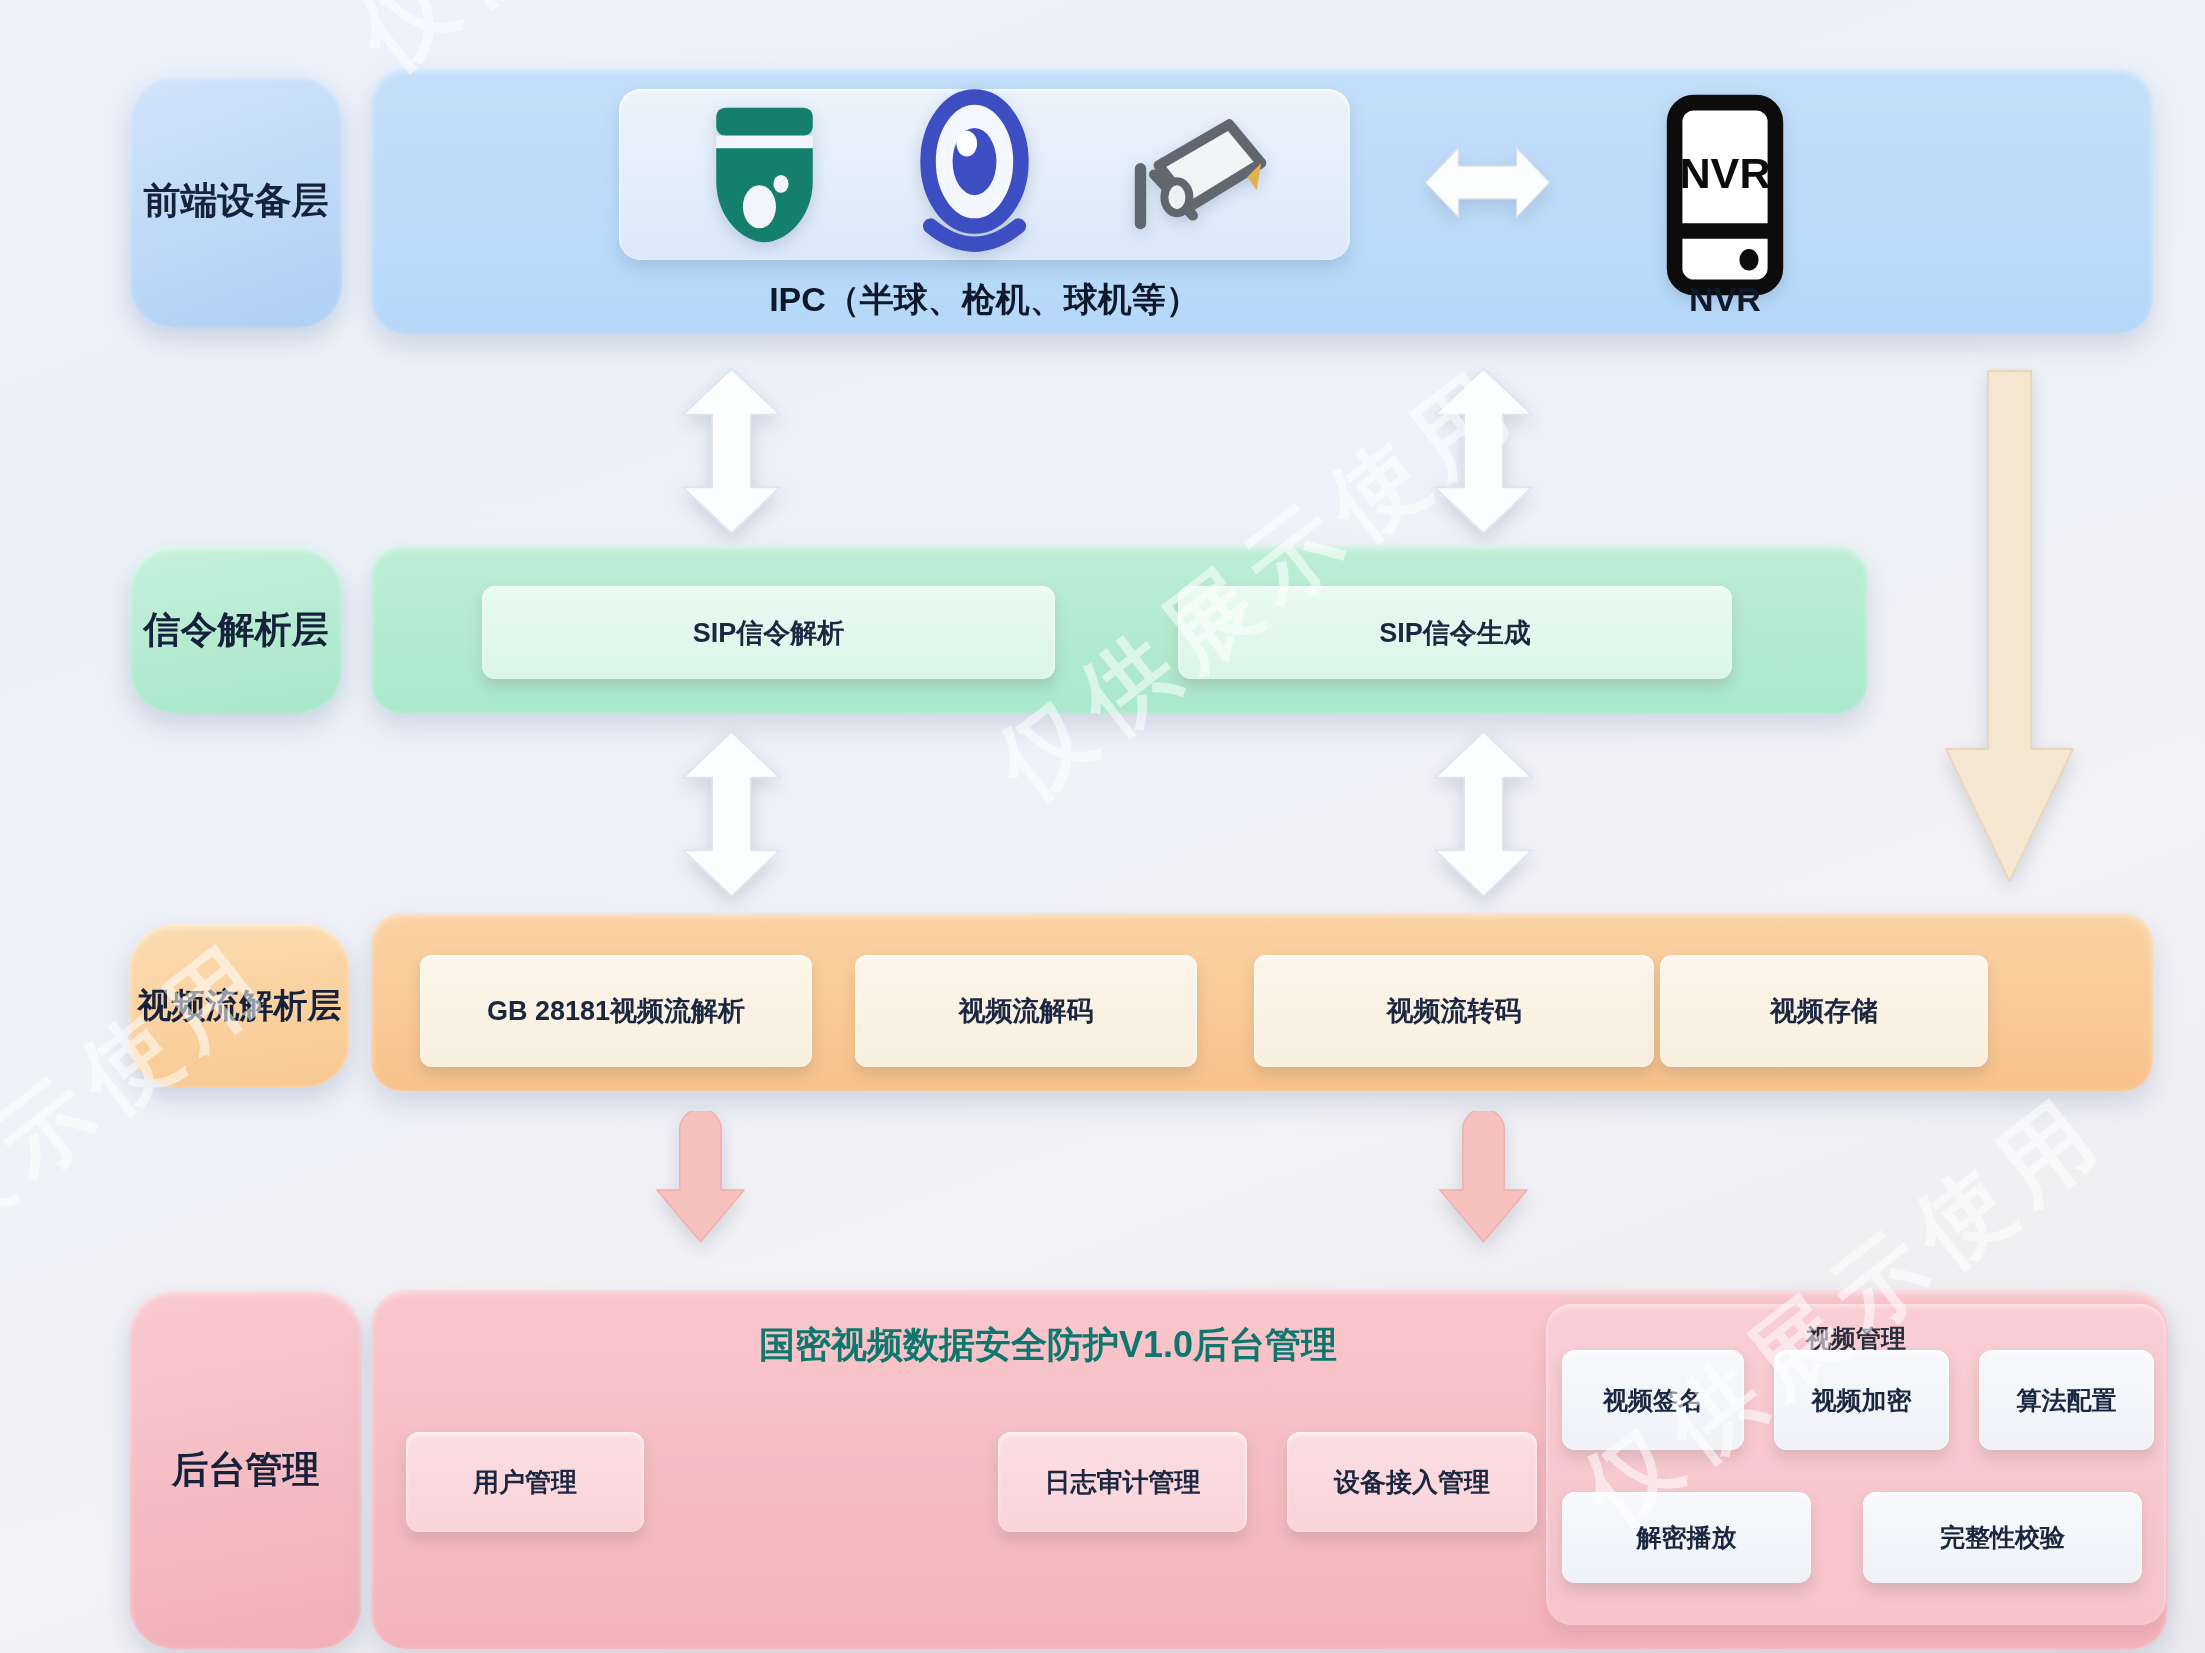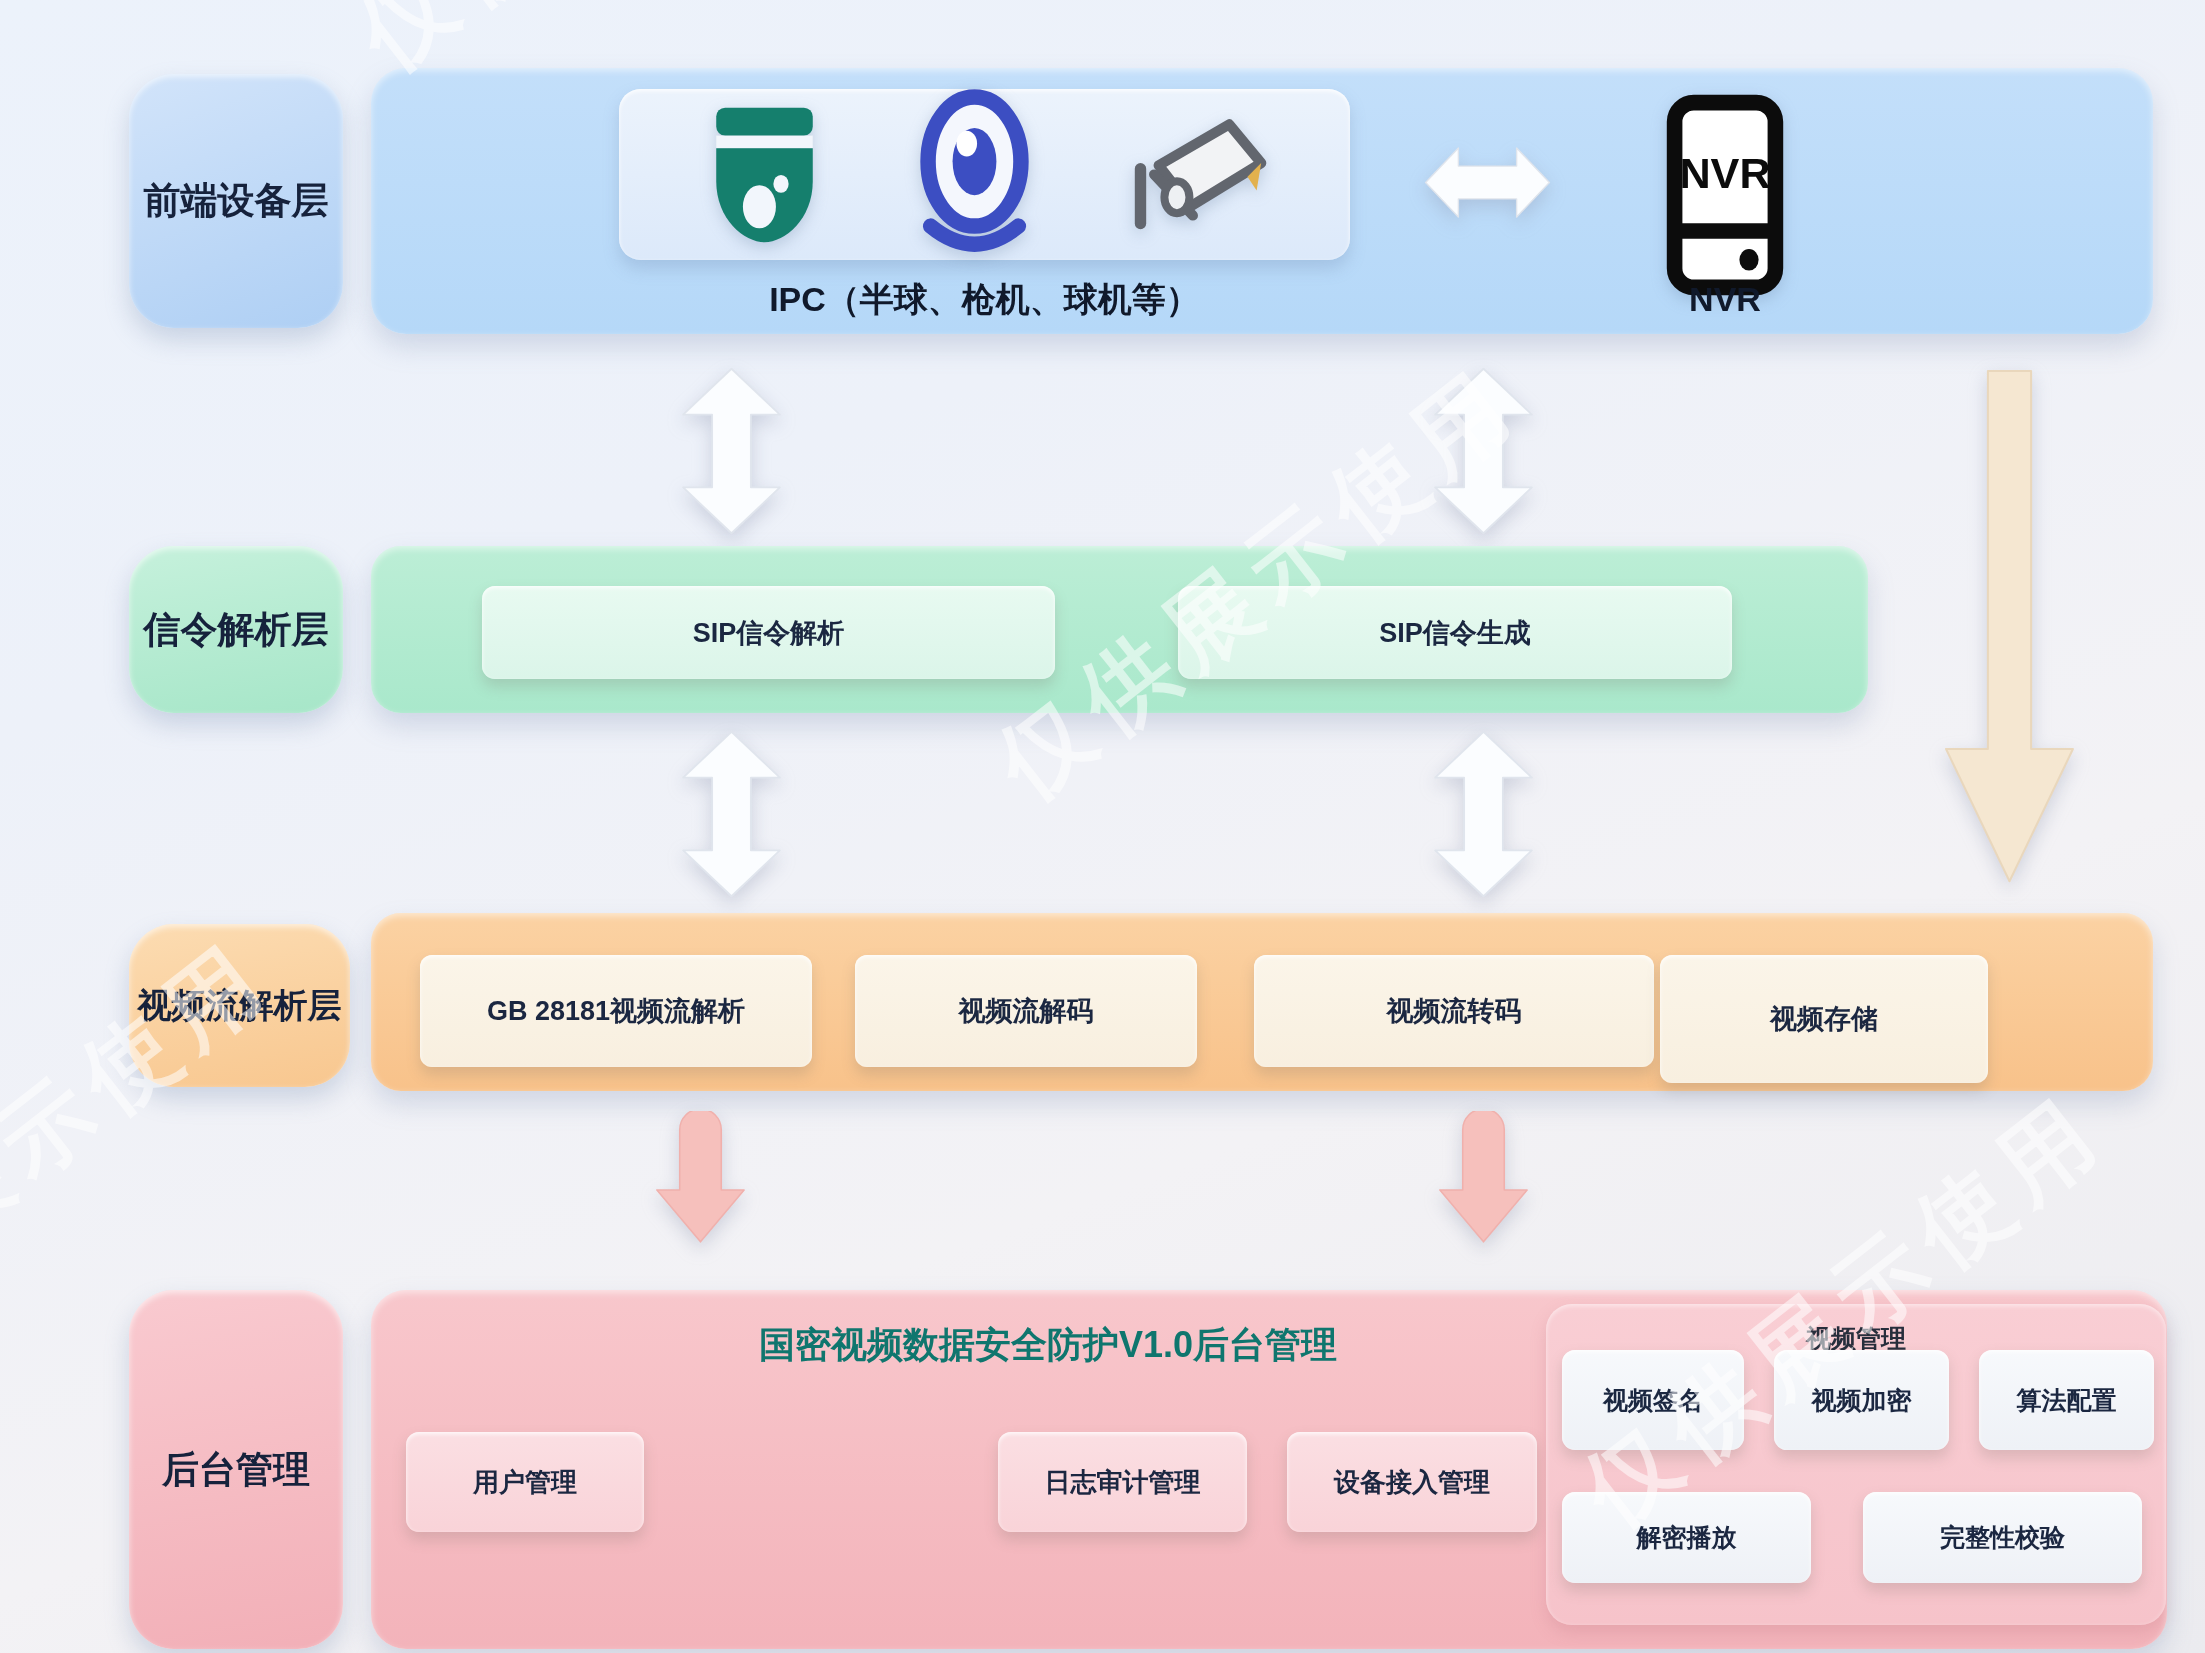--- a/index.html
+++ b/index.html
@@ -135,30 +135,30 @@
     <path d="M50 2 L90 40 H66 V100 H90 L50 138 L10 100 H34 V40 H10 Z" fill="#fbfdff" stroke="#e0e5ed" stroke-width="1.5" stroke-linejoin="round"></path>
   </svg>
 
   <div class="layer-label label-orange" style="left:129px;top:924px;width:221px;height:163px;font-size:34px;">视频流解析层</div>
 
   <div class="bar bar-orange" style="left:371px;top:913px;width:1782px;height:178px;"></div>
 
   <div class="node node-orange" style="left:420px;top:955px;width:392px;height:112px;">GB 28181视频流解析</div>
   <div class="node node-orange" style="left:855px;top:955px;width:342px;height:112px;">视频流解码</div>
   <div class="node node-orange" style="left:1254px;top:955px;width:400px;height:112px;">视频流转码</div>
-  <div class="node node-orange" style="left:1660px;top:955px;width:328px;height:128px;">视频存储</div>
+  <div class="node node-orange" style="left:1660px;top:955px;width:328px;height:112px;">视频存储</div>
 
   <svg class="arrow" style="left:647px;top:1111px;" width="107" height="135" viewBox="0 0 100 130">
     <path d="M30 76 V18 A20 20 0 0 1 70 18 V76 H92 L50 126 L8 76 Z" fill="#f6c0bc" stroke="#f0b0ac" stroke-width="1.5" stroke-linejoin="round"></path>
   </svg>
   <svg class="arrow" style="left:1430px;top:1111px;" width="107" height="135" viewBox="0 0 100 130">
     <path d="M30 76 V18 A20 20 0 0 1 70 18 V76 H92 L50 126 L8 76 Z" fill="#f6c0bc" stroke="#f0b0ac" stroke-width="1.5" stroke-linejoin="round"></path>
   </svg>
 
-  <div class="layer-label label-pink" style="left:129px;top:1290px;width:214px;height:359px;">后台管理</div>
+  <div class="layer-label label-pink" style="left:129px;top:1290px;width:233px;height:359px;">后台管理</div>
 
   <div class="bar bar-pink" style="left:371px;top:1290px;width:1796px;height:359px;"></div>
 
   <div class="backend-title" style="left:466px;top:1326px;width:1164px;height:39px;">国密视频数据安全防护V1.0后台管理</div>
 
   <div class="node node-pink" style="left:406px;top:1432px;width:238px;height:100px;">用户管理</div>
   <div class="node node-pink" style="left:998px;top:1432px;width:249px;height:100px;">日志审计管理</div>
   <div class="node node-pink" style="left:1287px;top:1432px;width:250px;height:100px;">设备接入管理</div>
 
   <div class="video-panel" style="left:1546px;top:1304px;width:620px;height:321px;"></div>

